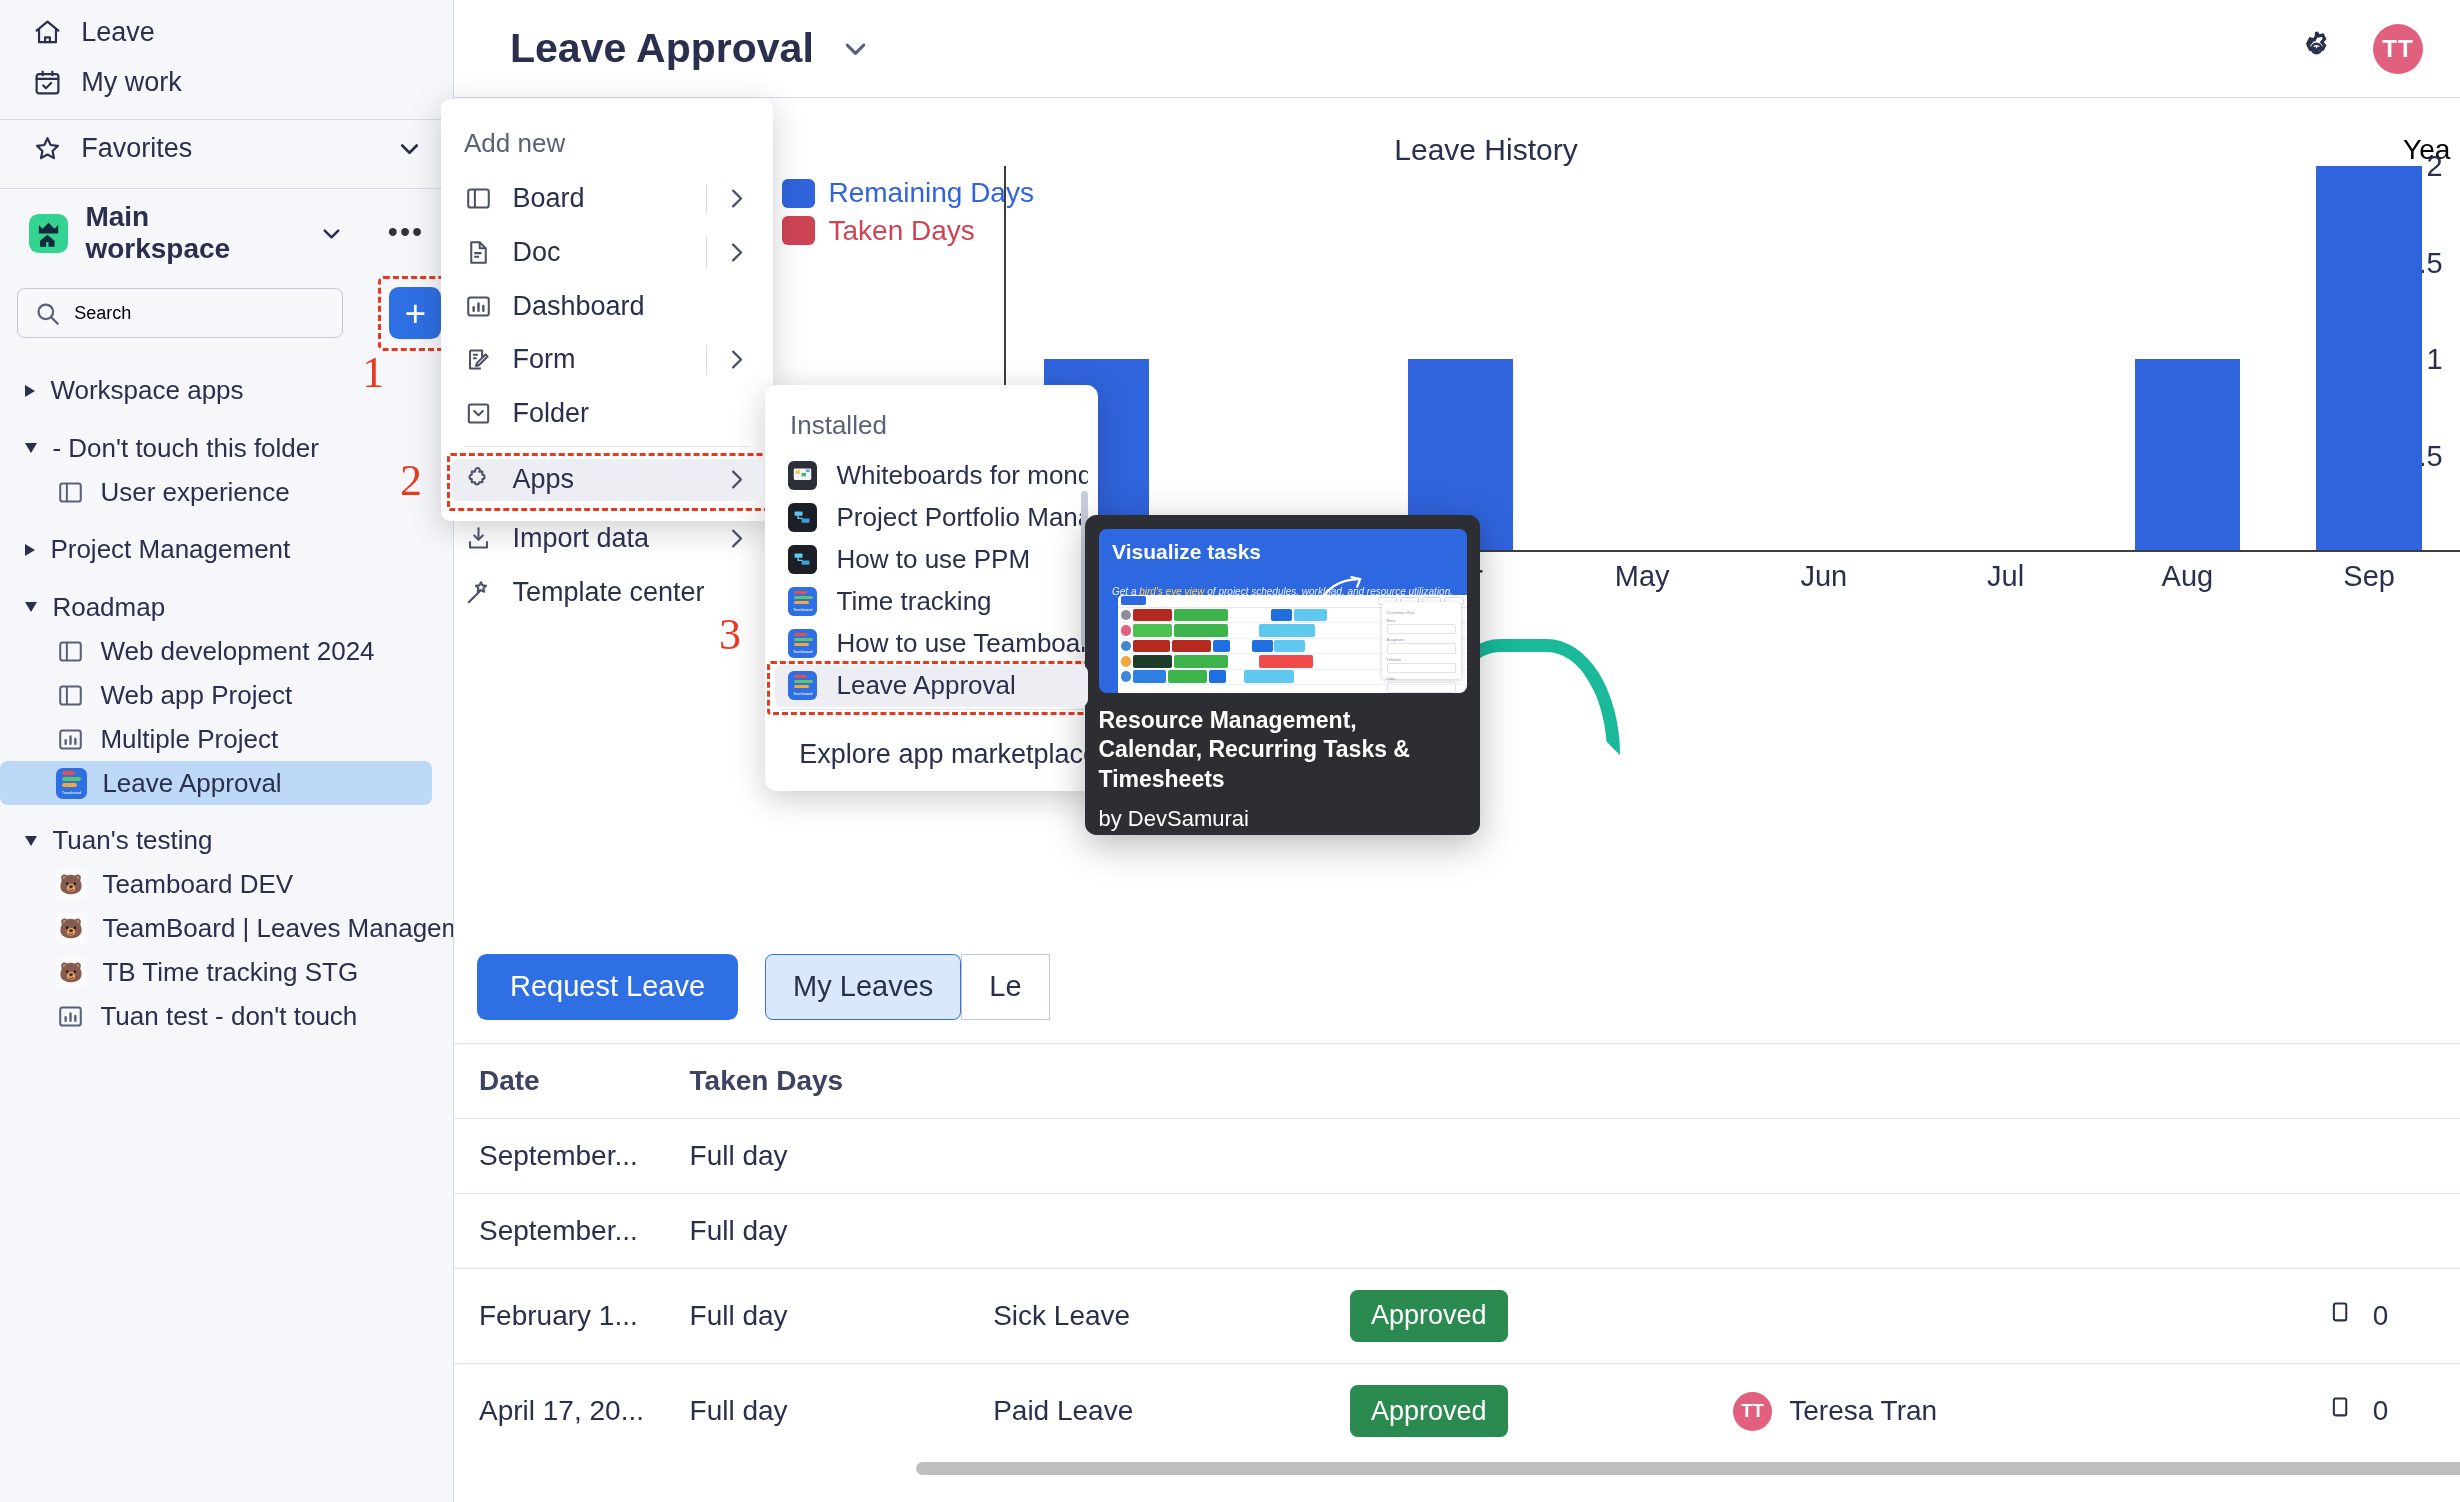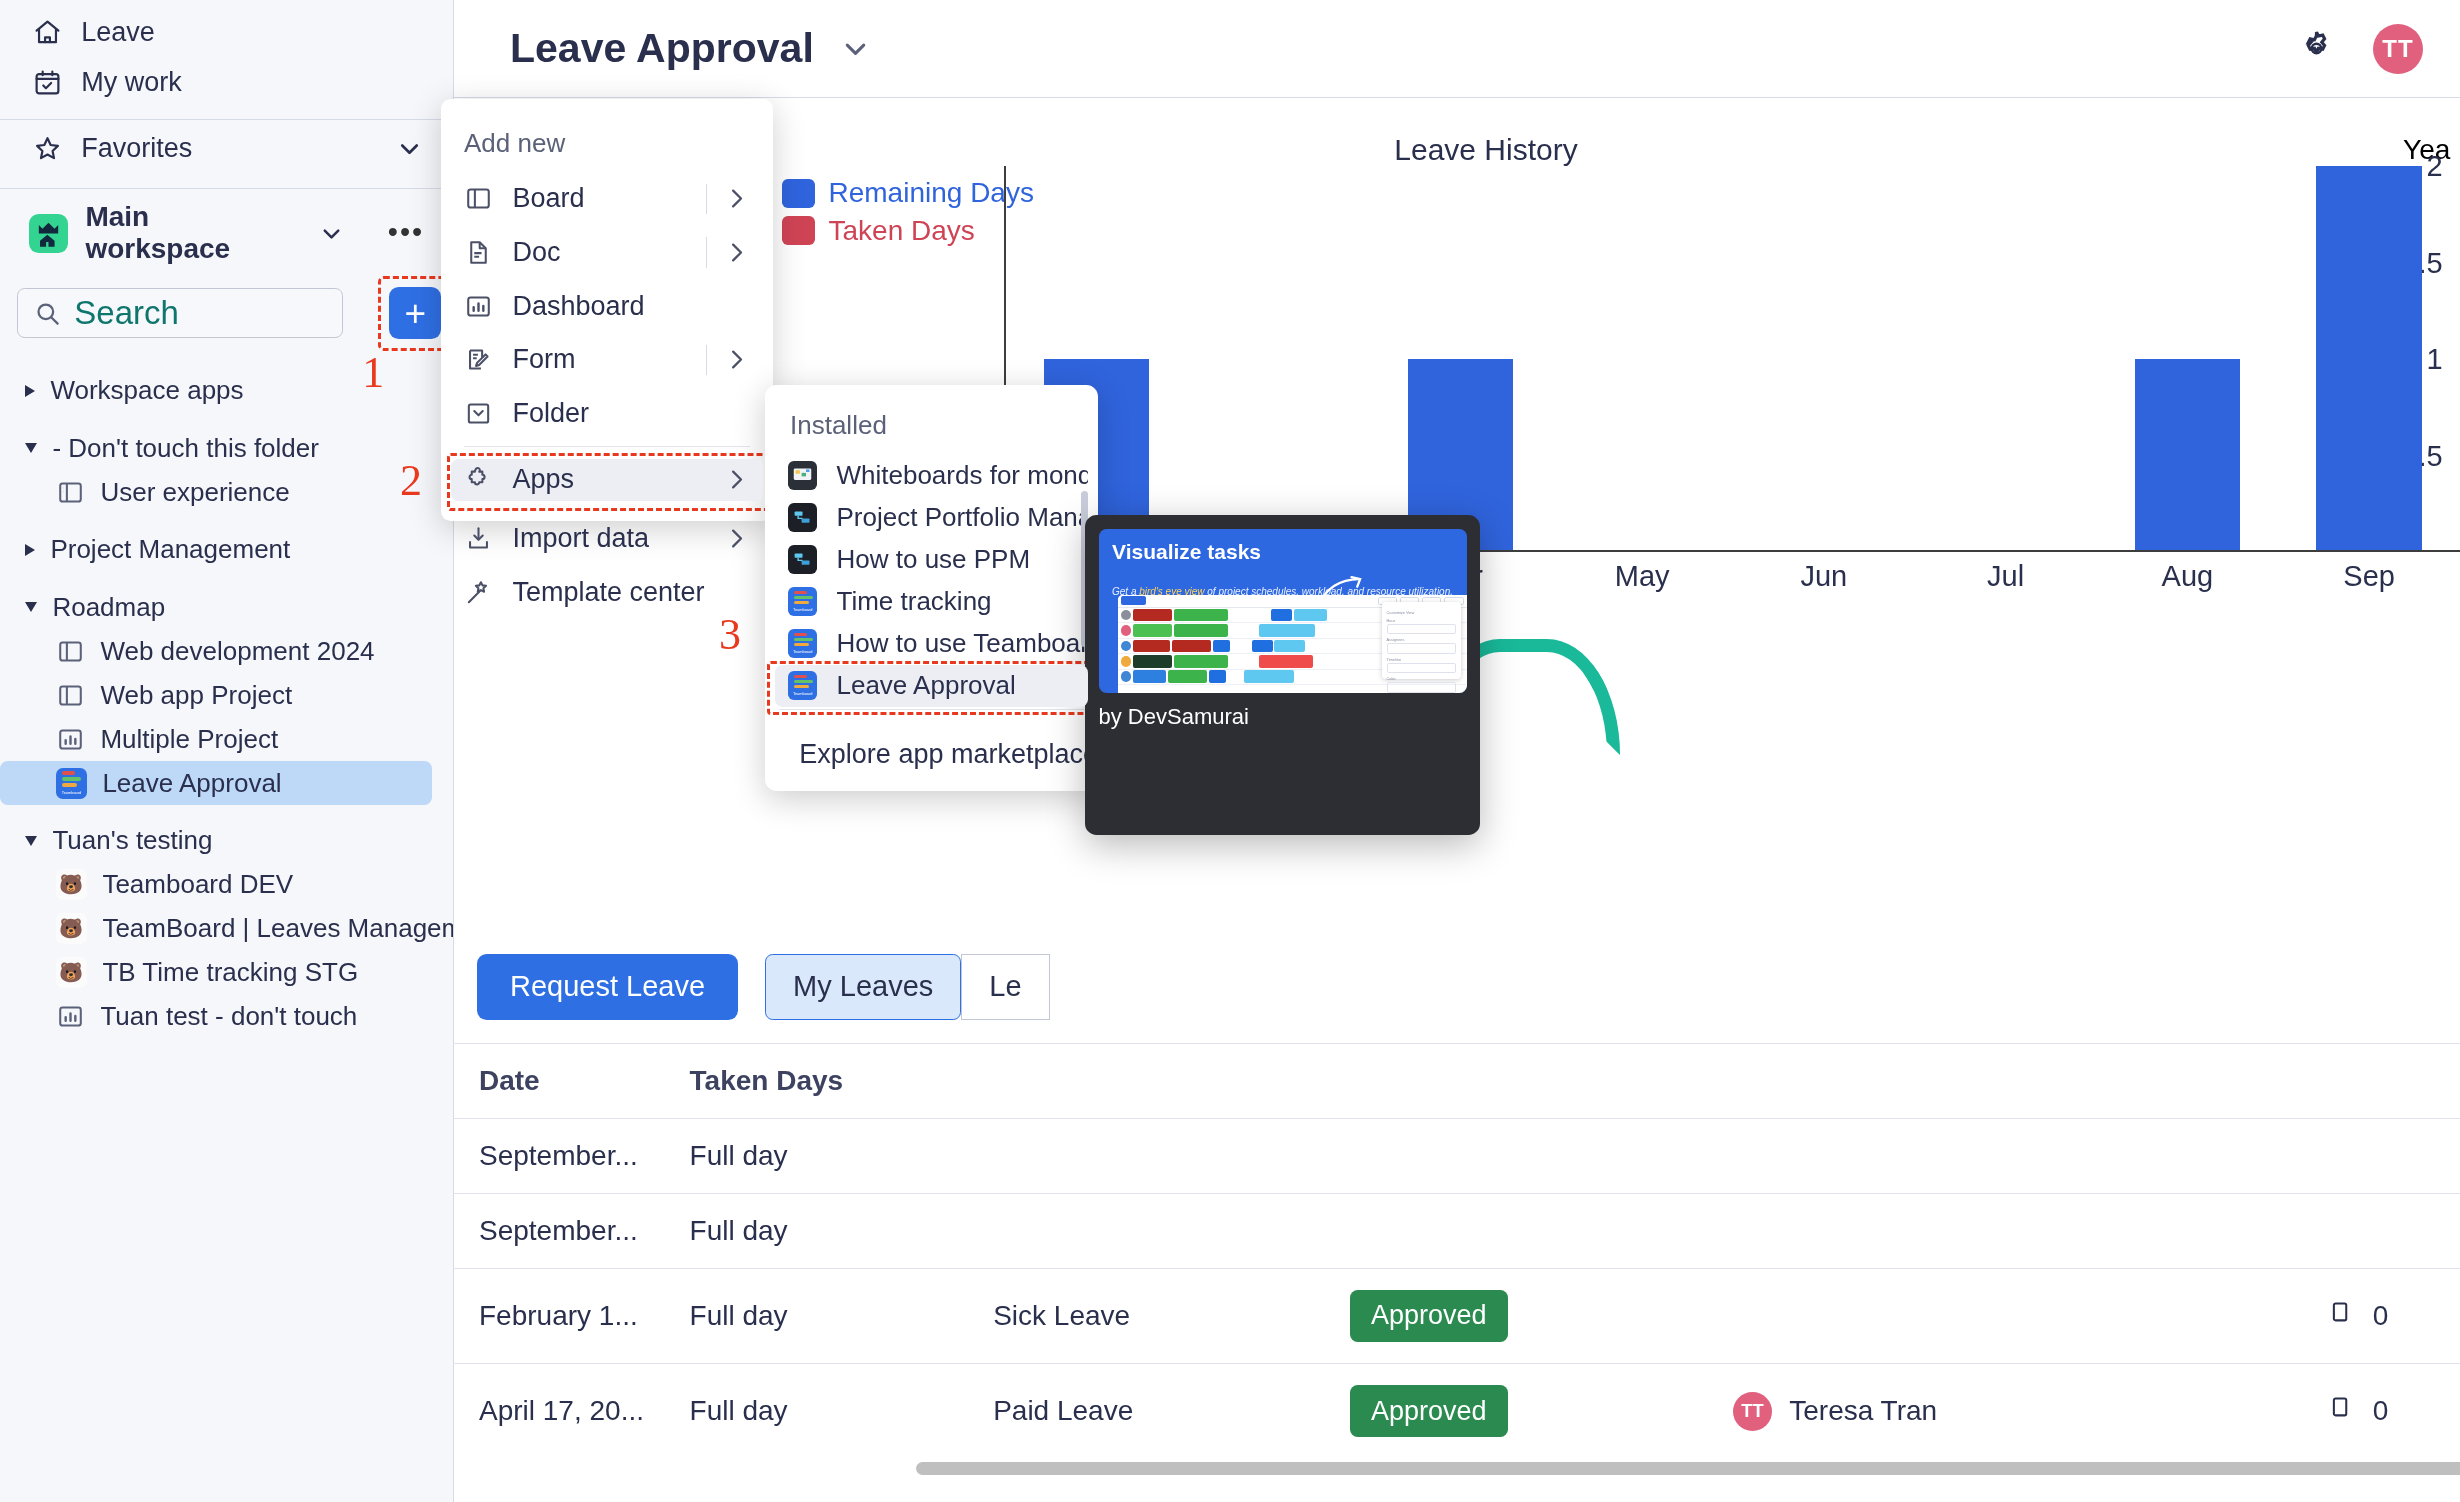--- a/index.html
+++ b/index.html
@@ -47,21 +47,21 @@
   }
   .ws-name { font-size: 28px; font-weight: bold; color: #292f4c; }
   .ws-row .chev { margin-left: auto; }
   .ws-dots { font-size: 29px; color: #333; letter-spacing: 1.9px; line-height: 9.7px; }
 
   .search-row { display: flex; align-items: center; padding: 13.5px 0 0 17.4px; gap: 13.5px; }
   .search-box {
     width: 351px; height: 50px; border: 1px solid #c3c6d4; border-radius: 7.7px;
     background: #f7f8fc; display: flex; align-items: center; gap: 13.5px; padding: 0 15.4px;
   }
-  .search-box .ph { font-size: 33px; color: #0f766e; }
+  .search-box .ph { font-size: 18px; color: #000000; }
   .plus-btn {
     width: 52px; height: 52px; border-radius: 9.7px; background: #2f6fe4;
     display: flex; align-items: center; justify-content: center;
     color: #fff; font-size: 37px; font-weight: 300; line-height: 1;
   }
   .dash-red { border: 3.9px dashed #e8381e; }
   .marker-num { position: absolute; color: #e8381e; font-size: 44px; font-weight: 500; font-family: "Liberation Serif", serif; }
 
   .tree { margin-top: 17.4px; }
   .tree-row {
@@ -877,17 +877,18 @@
           <div class="mini-lbl">Assignees</div>
           <div class="mini-field"></div>
           <div class="mini-lbl">Timeline</div>
           <div class="mini-field"></div>
           <div class="mini-lbl">Color</div>
           <div class="mini-field"></div>
 
         </div>
       </div>
     </div>
+    <div class="tip-title">Resource Management, Calendar, Recurring Tasks &amp; Timesheets</div>
     <div class="tip-by">by DevSamurai</div>
   </div>
 
 </div>
 
 
 </body></html>

